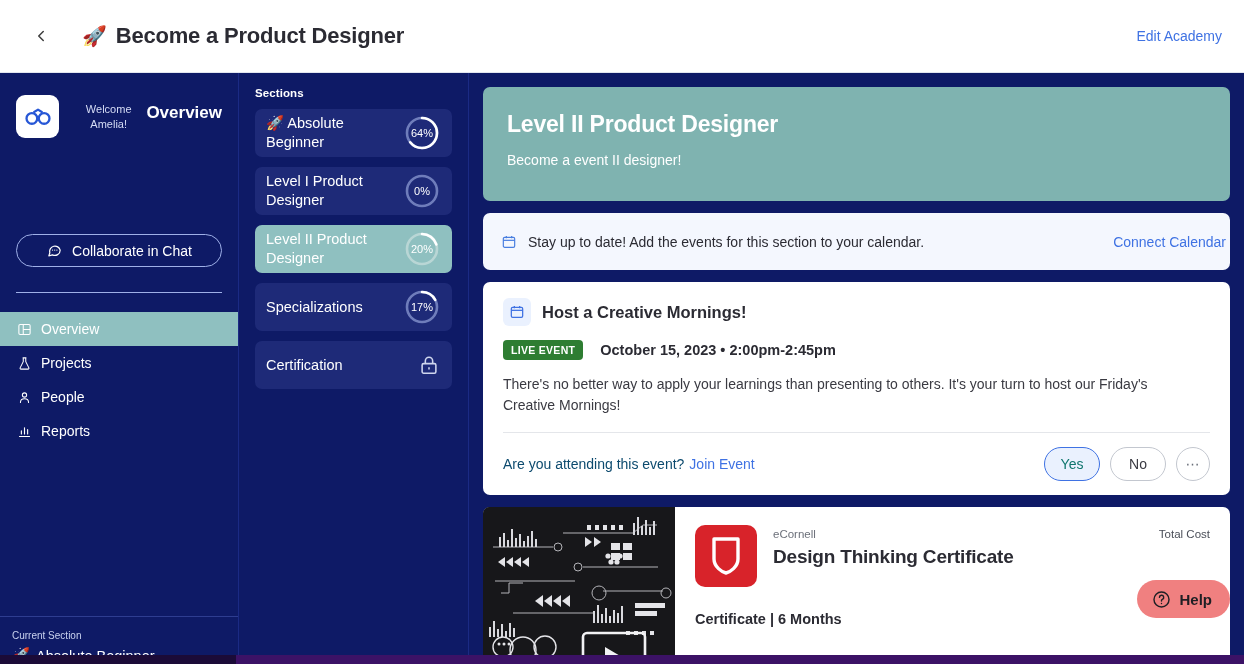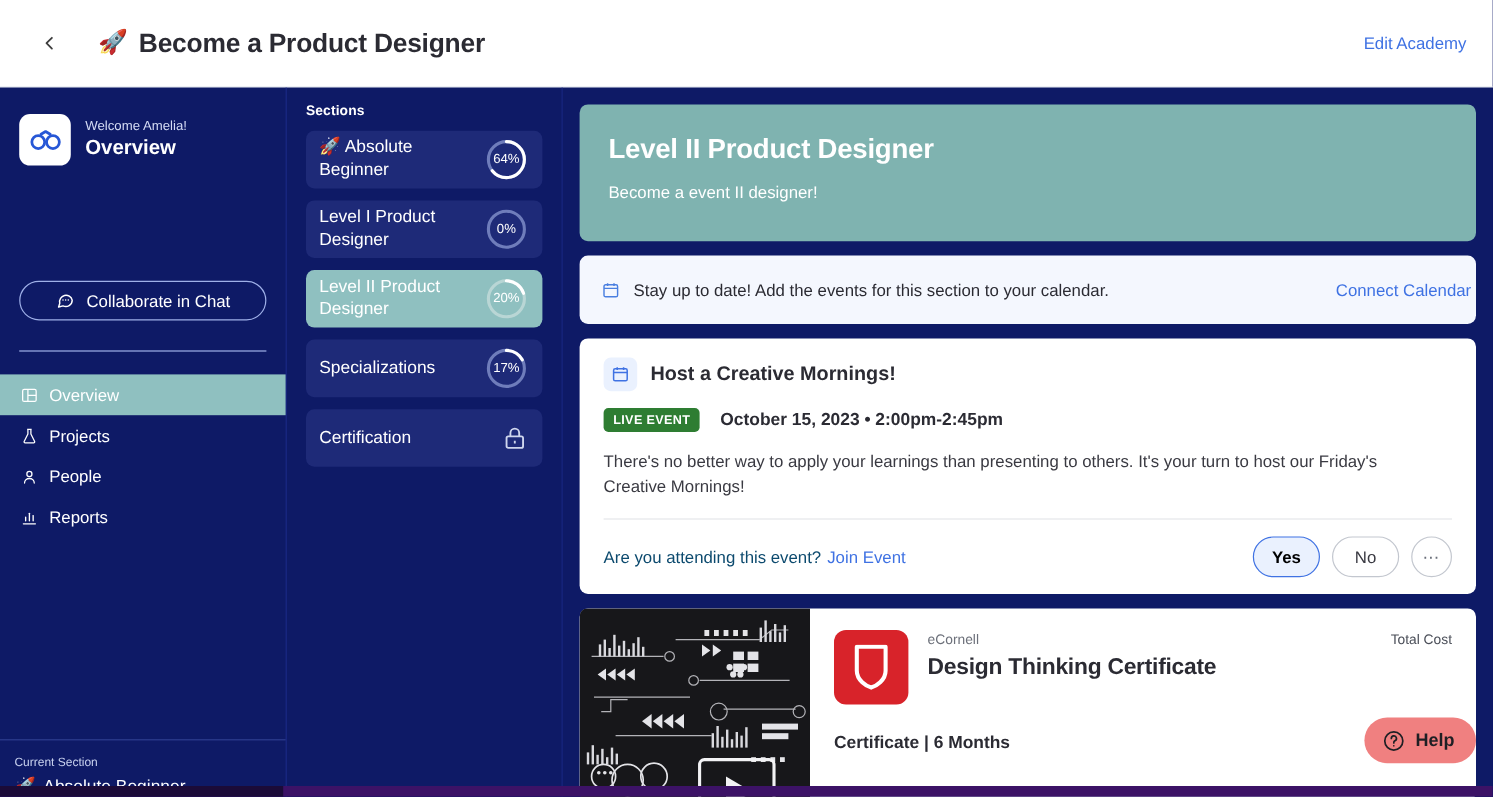--- a/index.html
+++ b/index.html
@@ -55,21 +55,21 @@
   .brand {
     display: flex; align-items: center; gap: 12px;
     padding: 22px 16px 0 16px;
   }
   .brand-logo {
     width: 43px; height: 43px; border-radius: 9px;
     background: #ffffff;
     display: flex; align-items: center; justify-content: center;
     flex-shrink: 0;
   }
-  .brand-text { display: flex; flex-direction: column; }
+  .brand-text { display: flex; flex-direction: row; text-align: center; }
   .welcome { font-size: 11px; color: #d5dcf5; line-height: 1.3; }
   .overview-title { font-size: 17px; font-weight: bold; color: #ffffff; line-height: 1.35; }
 
   .chat-wrap { padding: 0 16px; margin-top: 96px; }
   .chat-btn {
     height: 33px; border: 1px solid #9fb0e8; border-radius: 17px;
     display: flex; align-items: center; justify-content: center; gap: 9px;
     color: #ffffff; font-size: 14px; cursor: pointer; background: transparent;
   }
   .divider {
@@ -174,21 +174,21 @@
   .ec-ask { font-size: 14px; color: #0c4a6e; }
   .ec-join { font-size: 14px; color: #3f72e3; margin-left: 5px; cursor: pointer; }
   .ec-foot-spacer { flex: 1; }
   .pill {
     height: 34px; min-width: 56px; border-radius: 18px;
     border: 1px solid #c3c7cf; background: #ffffff;
     display: flex; align-items: center; justify-content: center;
     font-size: 14px; color: #3a3a42; cursor: pointer; margin-left: 10px;
     padding: 0 14px;
   }
-  .pill.yes { border-color: #3f72e3; background: #eaf1fe; color: #000000; font-weight: bold; }
+  .pill.yes { border-color: #3f72e3; background: #eaf1fe; color: #0f766e; }
   .pill.dots { min-width: 34px; width: 34px; padding: 0; letter-spacing: 1px; color: #6a6f7a; }
 
   
   .cert-card {
     margin-top: 12px; background: #ffffff; border-radius: 7px;
     height: 160px; display: flex; overflow: hidden;
   }
   .cert-thumb {
     width: 192px; min-width: 192px;
     background: #17171a; position: relative; overflow: hidden;
@@ -205,21 +205,21 @@
   .cert-titles { margin-left: 16px; padding-top: 3px; }
   .cert-provider { font-size: 11.5px; color: #6c707a; }
   .cert-name { font-size: 19px; font-weight: bold; color: #2b2b33; margin-top: 6px; letter-spacing: -0.2px; }
   .cert-cost {
     margin-left: auto; font-size: 11.5px; color: #4a4e58; padding-top: 3px;
   }
   .cert-foot { font-size: 14.5px; font-weight: bold; color: #2b2b33; margin-top: 24px; }
 
   
   .help-fab {
-    position: absolute; right: 14px; bottom: 28px;
+    position: absolute; right: 14px; bottom: 46px;
     height: 38px; border-radius: 19px; background: #f08080;
     display: flex; align-items: center; gap: 8px;
     padding: 0 18px 0 15px; cursor: pointer;
     color: #1f1f24; font-size: 15px; font-weight: bold;
     z-index: 20;
   }
 
   
   .hscroll {
     position: absolute; left: 0; right: 0; bottom: 0;

